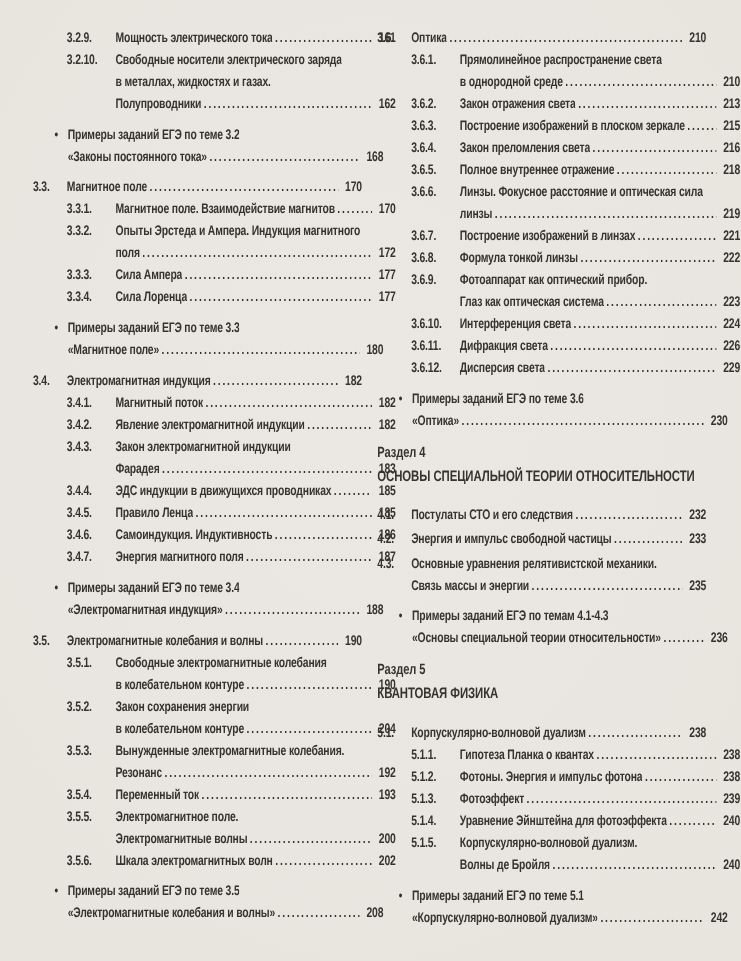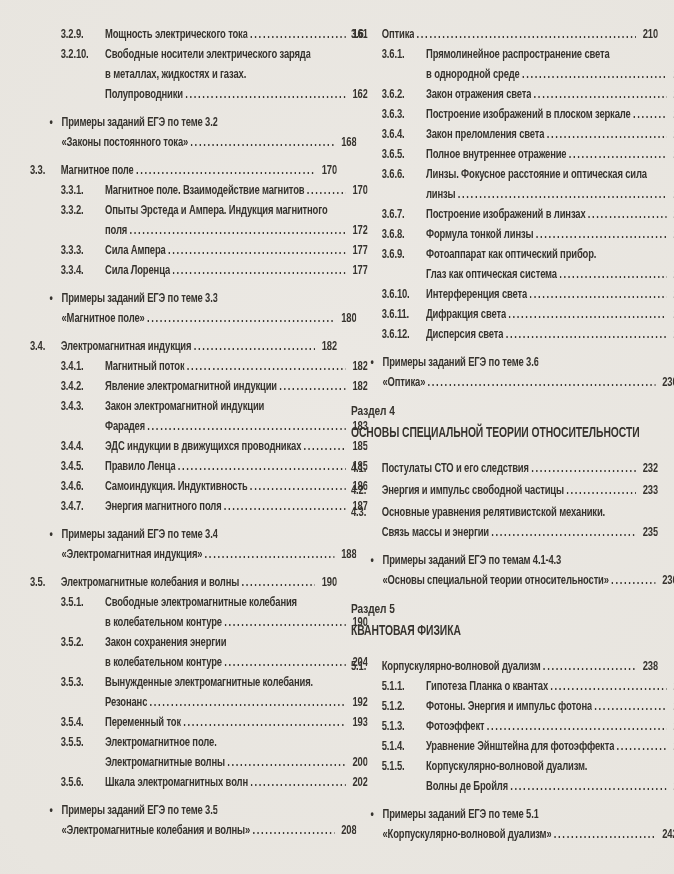--- a/index.html
+++ b/index.html
@@ -7,21 +7,21 @@
     width: 674px; height: 874px; overflow: hidden;
     background: radial-gradient(130% 130% at 50% 42%, #ebe8e3 0%, #e8e5df 55%, #e2dfd9 88%, #dbd8d2 100%);
     font-family: "Liberation Sans", "DejaVu Sans", sans-serif;
     font-weight: 700;
     color: #36332e;
     -webkit-font-smoothing: antialiased;
   }
   .page {
     box-sizing: border-box;
     width: 674px; height: 874px;
-    padding: 24px 16px 0 30px;
+    padding: 24px 32px 0 30px;
     display: grid;
     grid-template-columns: 1fr 1fr;
     column-gap: 14px;
   }
   .col { min-width: 0; }
 
   
   .entry {
     --sx: 0.75;
     width: calc(100% / var(--sx));

